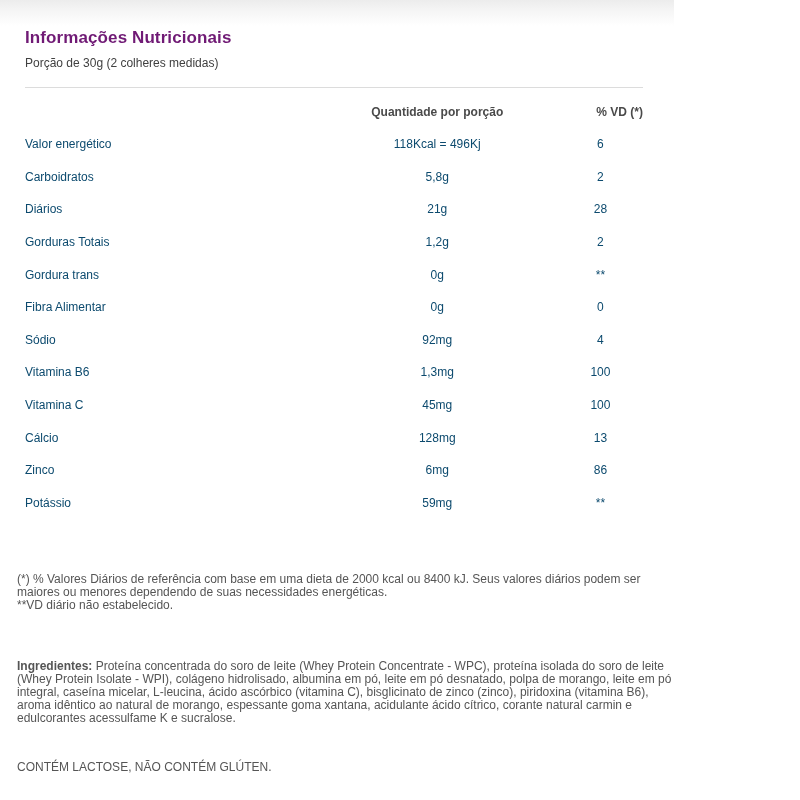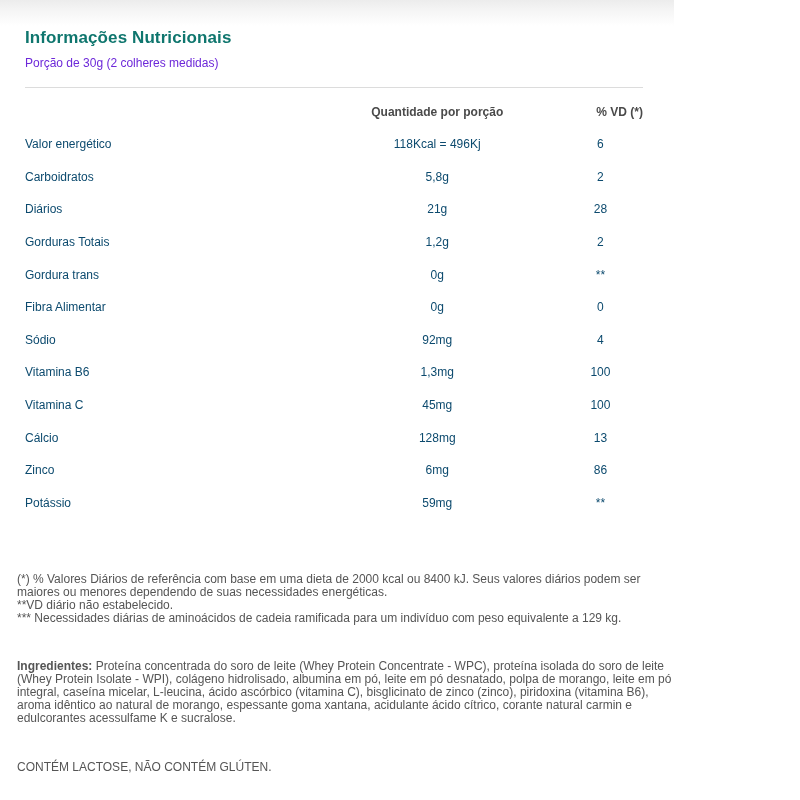--- a/index.html
+++ b/index.html
@@ -25,29 +25,29 @@
     }
     .panel {
       position: absolute;
       left: 25px;
       top: 26px;
       width: 620px;
     }
     .title {
       font-size: 17px;
       font-weight: bold;
-      color: #0f766e;
+      color: #701a75;
       margin: 0;
       height: 24px;
       line-height: 24px;
       letter-spacing: 0.1px;
     }
     .subtitle {
       font-size: 12px;
-      color: #6d28d9;
+      color: #404040;
       margin-top: 5px;
       height: 16px;
       line-height: 16px;
     }
     .divider {
       margin-top: 16px;
       width: 618px;
       height: 1px;
       background: #dcdcdc;
     }
@@ -189,21 +189,20 @@
       <td class="col-name">Potássio</td>
       <td class="col-qty">59mg</td>
       <td class="col-vd">**</td>
     </tr>
   </tbody>
 </table>
 
 <div class="footnotes">
   <p>(*) % Valores Diários de referência com base em uma dieta de 2000 kcal ou 8400 kJ. Seus valores diários podem ser maiores ou menores dependendo de suas necessidades energéticas.</p>
   <p>**VD diário não estabelecido.</p>
-  <p>*** Necessidades diárias de aminoácidos de cadeia ramificada para um indivíduo com peso equivalente a 129 kg.</p>
 </div>
 
 <div class="ingredients">
   <span class="label">Ingredientes:</span><span> Proteína concentrada do soro de leite (Whey Protein Concentrate - WPC), proteína isolada do soro de leite (Whey Protein Isolate - WPI), colágeno hidrolisado, albumina em pó, leite em pó desnatado, polpa de morango, leite em pó integral, caseína micelar, L-leucina, ácido ascórbico (vitamina C), bisglicinato de zinco (zinco), piridoxina (vitamina B6), aroma idêntico ao natural de morango, espessante goma xantana, acidulante ácido cítrico, corante natural carmin e edulcorantes acessulfame K e sucralose.</span>
 </div>
 
 <div class="allergens">
   <p>CONTÉM LACTOSE, NÃO CONTÉM GLÚTEN.</p>
 </div>
 

